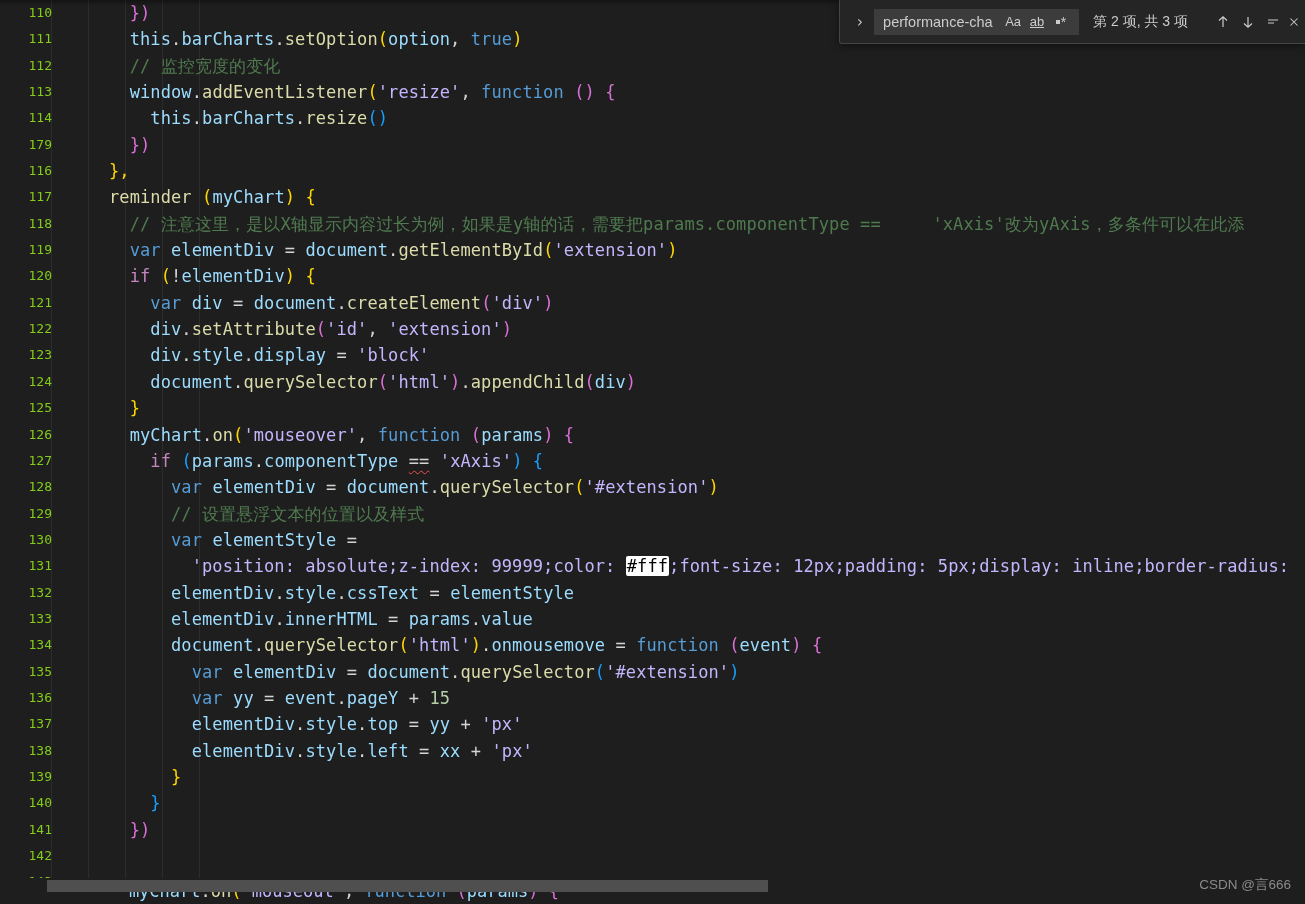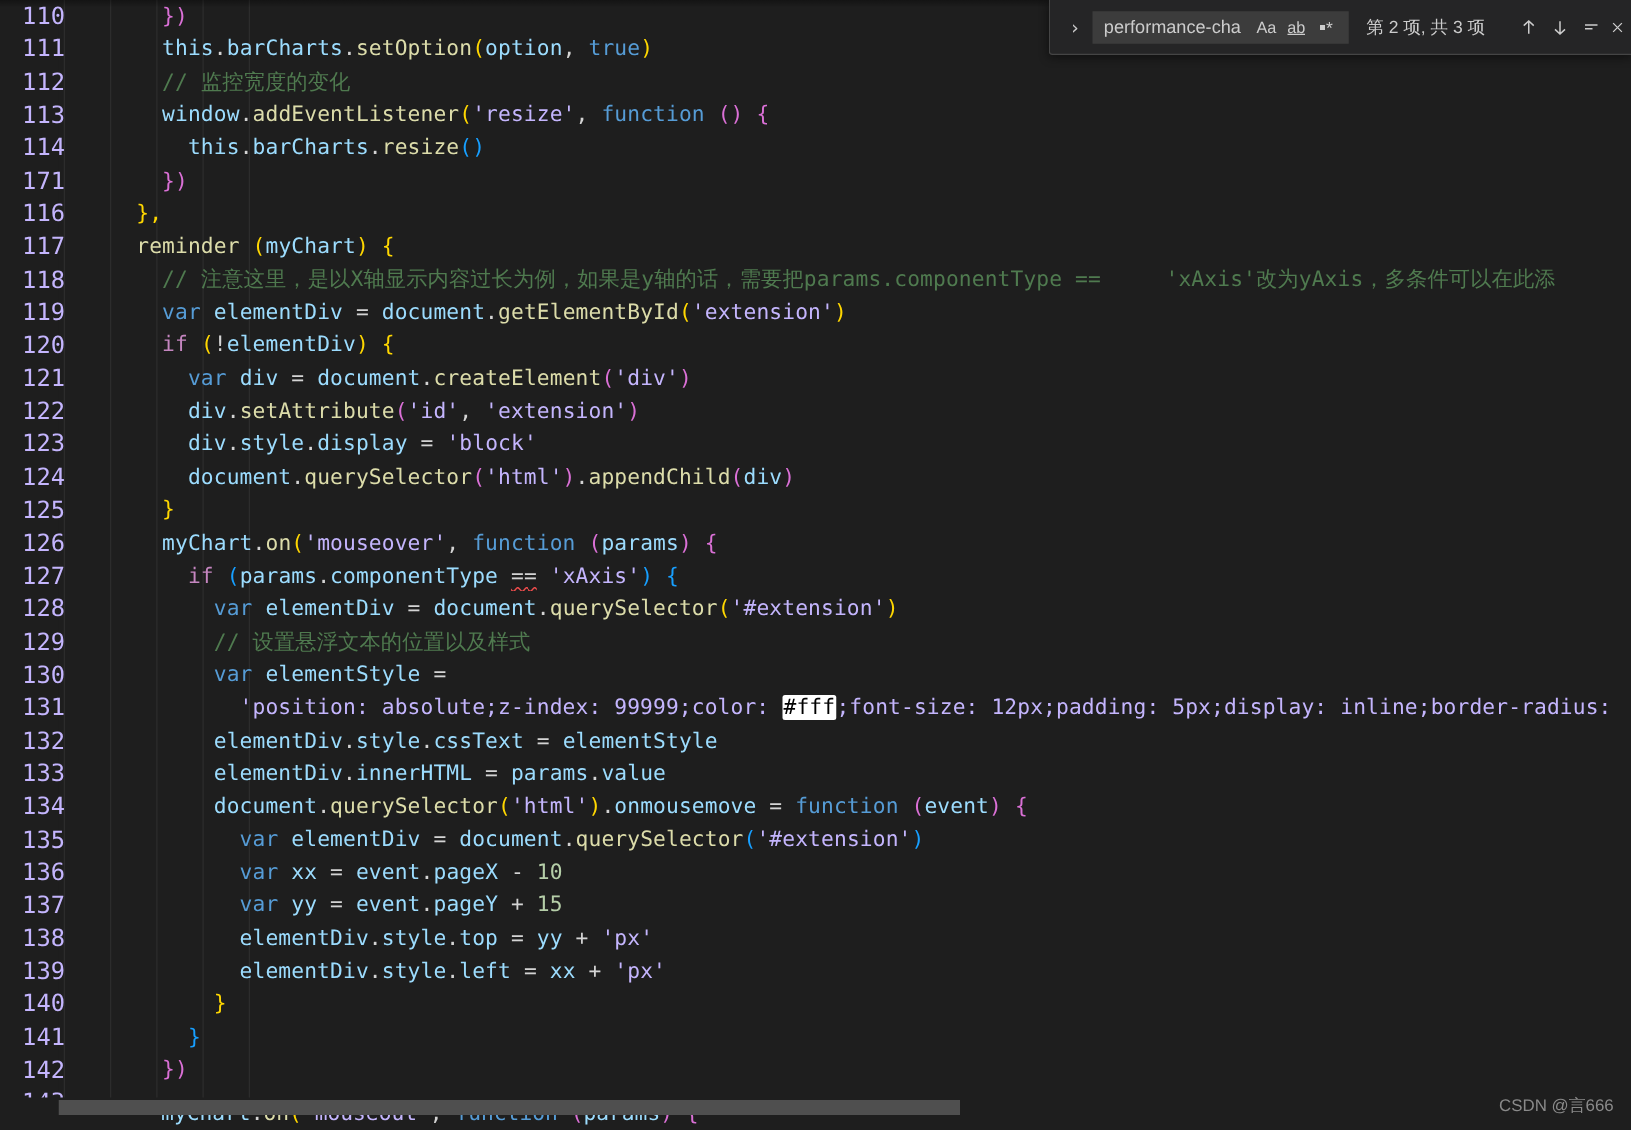--- a/index.html
+++ b/index.html
@@ -11,21 +11,21 @@
   }
   #root { position:relative; width:1305px; height:904px; background:#1e1e1e; overflow:hidden; }
 
   
   .gutter {
     position:absolute; left:0; top:0; width:47px; height:904px;
     background:#1e1e1e; z-index:3;
   }
   .gutter-row {
     height:26.35px; line-height:26.35px;
-    font-size:19px; color:#c4b5fd;
+    font-size:13px; color:#84cc16;
     text-align:right; padding-right:8px;
     white-space:nowrap; letter-spacing:0px;
     font-family:"DejaVu Sans Mono", monospace;
   }
   .gnum { display:inline-block; margin-right:-13px; }
 
   
   .code {
     position:absolute; left:47px; top:0; width:1258px; height:904px;
     overflow:hidden;
@@ -163,21 +163,21 @@
     <div class="guide" style="left:162px"></div>
     <div class="guide" style="left:199px"></div>
   </div>
 
   <div class="gutter" id="gutter">
       <div class="gutter-row"><span class="gnum">110</span></div>
       <div class="gutter-row"><span class="gnum">111</span></div>
       <div class="gutter-row"><span class="gnum">112</span></div>
       <div class="gutter-row"><span class="gnum">113</span></div>
       <div class="gutter-row"><span class="gnum">114</span></div>
-      <div class="gutter-row"><span class="gnum">171</span></div>
+      <div class="gutter-row"><span class="gnum">179</span></div>
       <div class="gutter-row"><span class="gnum">116</span></div>
       <div class="gutter-row"><span class="gnum">117</span></div>
       <div class="gutter-row"><span class="gnum">118</span></div>
       <div class="gutter-row"><span class="gnum">119</span></div>
       <div class="gutter-row"><span class="gnum">120</span></div>
       <div class="gutter-row"><span class="gnum">121</span></div>
       <div class="gutter-row"><span class="gnum">122</span></div>
       <div class="gutter-row"><span class="gnum">123</span></div>
       <div class="gutter-row"><span class="gnum">124</span></div>
       <div class="gutter-row"><span class="gnum">125</span></div>
@@ -251,21 +251,20 @@
       <div class="line"><span class="str">              'position: absolute;z-index: 99999;color: </span><span class="colorbox">#fff</span><span class="str">;font-size: 12px;padding: 5px;display: inline;border-radius:</span></div>
 
       <div class="line"><span class="id">            elementDiv</span><span class="op">.</span><span class="id">style</span><span class="op">.</span><span class="id">cssText</span><span class="op"> = </span><span class="id">elementStyle</span></div>
 
       <div class="line"><span class="id">            elementDiv</span><span class="op">.</span><span class="id">innerHTML</span><span class="op"> = </span><span class="id">params</span><span class="op">.</span><span class="id">value</span></div>
 
       <div class="line"><span class="id">            document</span><span class="op">.</span><span class="fn">querySelector</span><span class="p1">(</span><span class="str">'html'</span><span class="p1">)</span><span class="op">.</span><span class="id">onmousemove</span><span class="op"> = </span><span class="kw2">function</span><span class="op"> </span><span class="p2">(</span><span class="id">event</span><span class="p2">)</span><span class="op"> </span><span class="p2">{</span></div>
 
       <div class="line"><span class="kw2">              var</span><span class="op"> </span><span class="id">elementDiv</span><span class="op"> = </span><span class="id">document</span><span class="op">.</span><span class="fn">querySelector</span><span class="p3">(</span><span class="str">'#extension'</span><span class="p3">)</span></div>
 
-      <div class="line"><span class="kw2">              var</span><span class="op"> </span><span class="id">xx</span><span class="op"> = </span><span class="id">event</span><span class="op">.</span><span class="id">pageX</span><span class="op"> - </span><span class="num">10</span></div>
 
       <div class="line"><span class="kw2">              var</span><span class="op"> </span><span class="id">yy</span><span class="op"> = </span><span class="id">event</span><span class="op">.</span><span class="id">pageY</span><span class="op"> + </span><span class="num">15</span></div>
 
       <div class="line"><span class="id">              elementDiv</span><span class="op">.</span><span class="id">style</span><span class="op">.</span><span class="id">top</span><span class="op"> = </span><span class="id">yy</span><span class="op"> + </span><span class="str">'px'</span></div>
 
       <div class="line"><span class="id">              elementDiv</span><span class="op">.</span><span class="id">style</span><span class="op">.</span><span class="id">left</span><span class="op"> = </span><span class="id">xx</span><span class="op"> + </span><span class="str">'px'</span></div>
 
       <div class="line"><span class="p1">            }</span></div>
 
       <div class="line"><span class="p3">          }</span></div>

